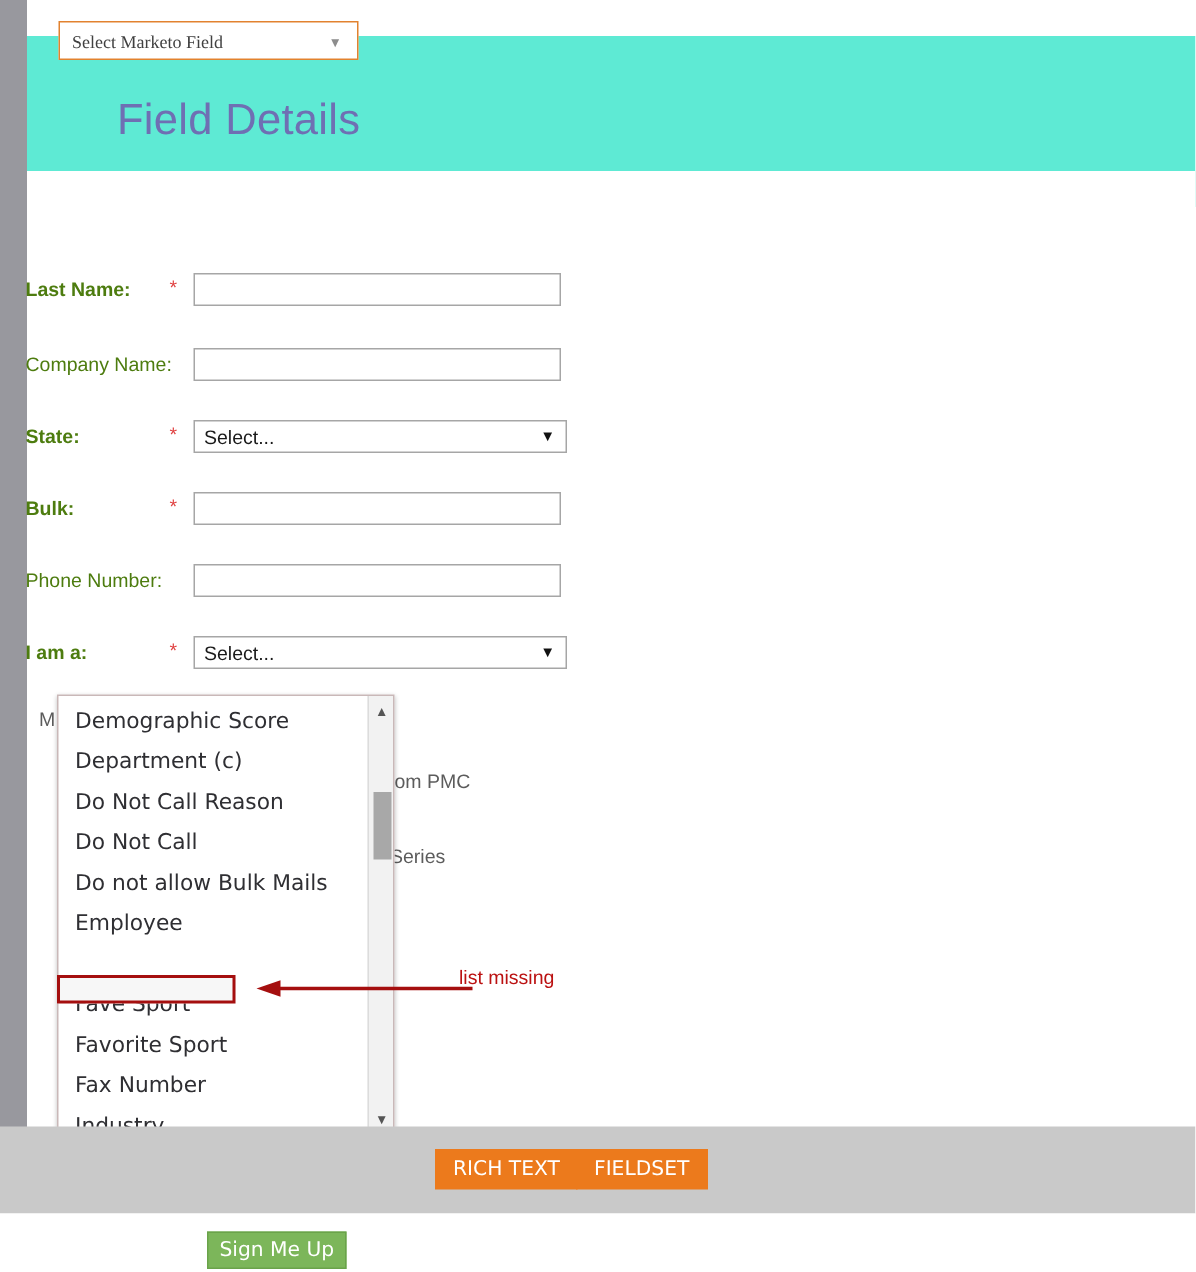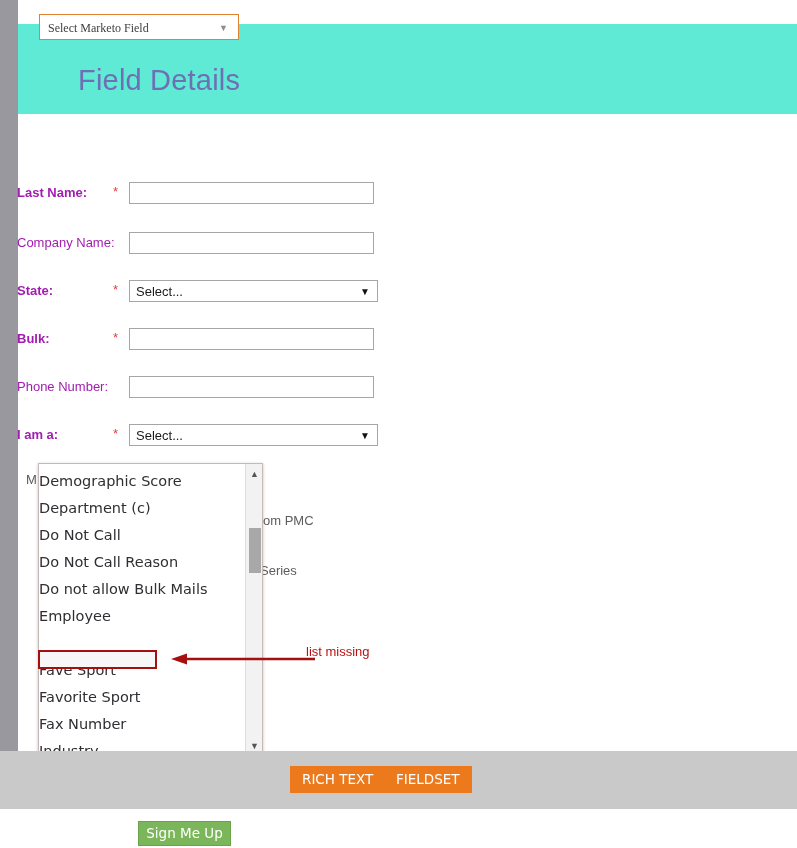--- a/index.html
+++ b/index.html
@@ -42,21 +42,21 @@
   .form-canvas {
     position: absolute; left: 18px; top: 114px;
     width: 779px; height: 637px;
     background: #ffffff;
   }
 
   
   .field-row { position: absolute; left: 0; height: 22px; }
   .field-label {
     position: absolute; left: 17px; top: 0;
-    font-size: 13px; color: #a21caf;
+    font-size: 13px; color: #4d7c0f;
     line-height: 22px; white-space: nowrap; text-align: center;
   }
   .field-label.req { font-weight: bold; }
   .asterisk {
     position: absolute; left: 113px; top: 0;
     color: #e04242; font-size: 13px; line-height: 20px;
   }
   .field-input {
     position: absolute; left: 129px; top: 0;
     width: 245px; height: 22px;
@@ -98,20 +98,21 @@
     box-shadow: 0 1px 3px rgba(0,0,0,.25);
     overflow: hidden;
   }
   .dd-list {
     position: absolute; left: 0; top: 0;
     width: 208px; height: 305px;
     padding-top: 4px;
   }
   .dd-item {
     height: 27px; line-height: 27px;
+    padding-left: 11px;
     font-size: 14.5px;
     color: #2f2f33;
     white-space: nowrap;
     font-family: "DejaVu Sans", sans-serif;
   }
   .dd-item.blank { color: transparent; }
 
   
   .dd-scroll {
     position: absolute; right: 0; top: 0;
@@ -269,22 +270,22 @@
   </div>
 
   <div class="ghost-text" style="left:26px;top:472px;">M</div>
   <div class="ghost-text" style="left:263px;top:513px;">om PMC</div>
   <div class="ghost-text" style="left:260px;top:563px;">Series</div>
 
   <div class="dropdown-popup">
     <div class="dd-list">
       <div class="dd-item">Demographic Score</div>
       <div class="dd-item">Department (c)</div>
+      <div class="dd-item">Do Not Call Reason</div>
       <div class="dd-item">Do Not Call</div>
-      <div class="dd-item">Do Not Call Reason</div>
       <div class="dd-item">Do not allow Bulk Mails</div>
       <div class="dd-item">Employee</div>
       <div class="dd-item blank"></div>
       <div class="dd-item">Fave Sport</div>
       <div class="dd-item">Favorite Sport</div>
       <div class="dd-item">Fax Number</div>
       <div class="dd-item">Industry</div>
     </div>
 
     <div class="dd-scroll">

